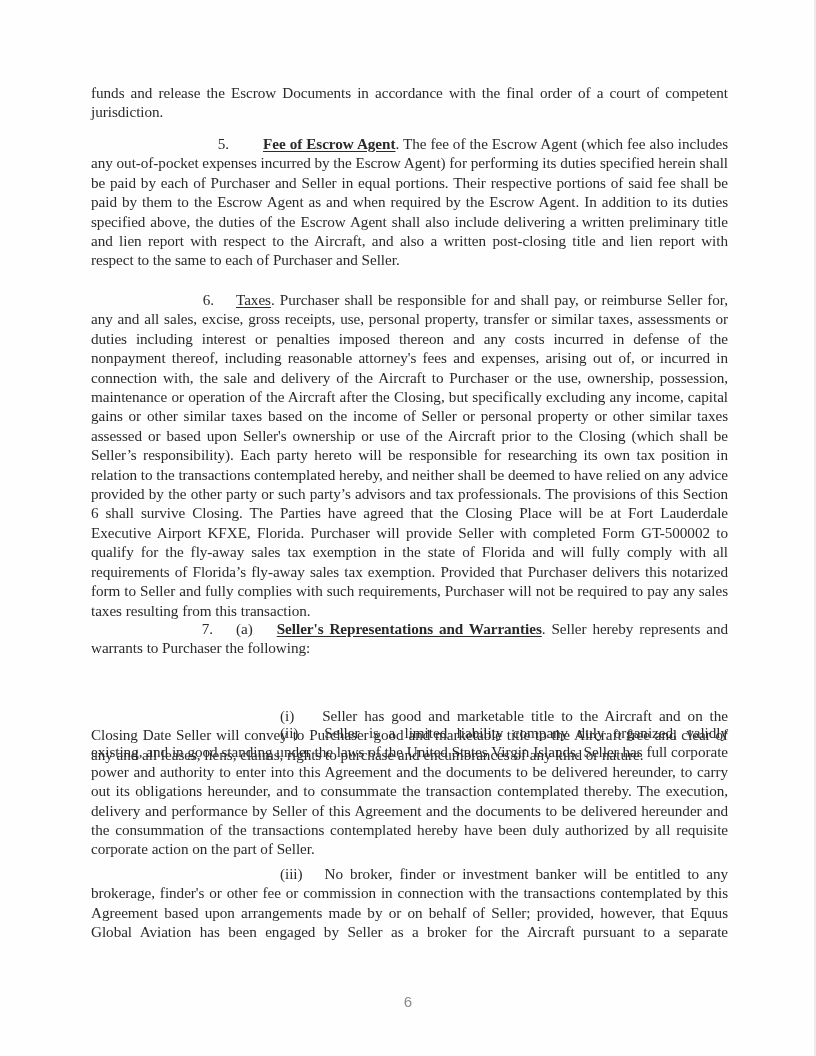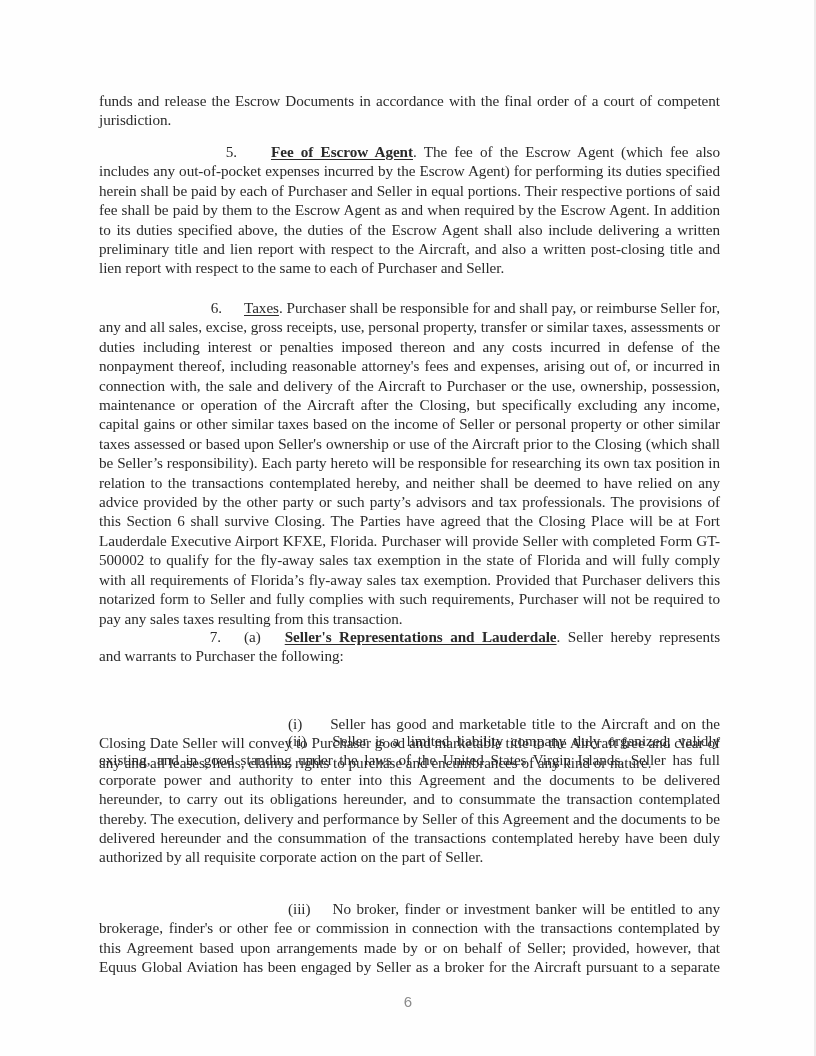--- a/index.html
+++ b/index.html
@@ -33,21 +33,21 @@
     .text {
       position: absolute;
       left: 87px;
       width: 645px;
       font-size: 15.2px;
       line-height: 19.4px;
       text-align: justify;
       letter-spacing: -0.05px;
     }
     .para {
-      margin: 12px;
+      margin: 4px;
       text-align: justify;
       font-family: Liberation Serif, serif;
     }
     .u { text-decoration: underline; text-underline-offset: 2px; }
     .ub { text-decoration: underline; font-weight: bold; text-underline-offset: 2px; }
     .tab1 { display: inline-block; width: 144px; text-align: right; padding-right: 0; }
     .sp { display: inline-block; }
     .page-number {
       position: absolute;
       left: 0;
@@ -71,29 +71,29 @@
 
   <div class="text" style="top:130px;">
     <p class="para"><span class="tab1" style="width:138px; padding-right:0;">5.</span><span class="sp" style="width:34px;"></span><span class="ub">Fee of Escrow Agent</span><span>. The fee of the Escrow Agent (which fee also includes any out-of-pocket expenses incurred by the Escrow Agent) for performing its duties specified herein shall be paid by each of Purchaser and Seller in equal portions. Their respective portions of said fee shall be paid by them to the Escrow Agent as and when required by the Escrow Agent. In addition to its duties specified above, the duties of the Escrow Agent shall also include delivering a written preliminary title and lien report with respect to the Aircraft, and also a written post-closing title and lien report with respect to the same to each of Purchaser and Seller.</span></p>
   </div>
 
   <div class="text" style="top:286px;">
     <p class="para"><span class="tab1" style="width:123px;">6.</span><span class="sp" style="width:22px;"></span><span class="u">Taxes</span><span>. Purchaser shall be responsible for and shall pay, or reimburse Seller for, any and all sales, excise, gross receipts, use, personal property, transfer or similar taxes, assessments or duties including interest or penalties imposed thereon and any costs incurred in defense of the nonpayment thereof, including reasonable attorney's fees and expenses, arising out of, or incurred in connection with, the sale and delivery of the Aircraft to Purchaser or the use, ownership, possession, maintenance or operation of the Aircraft after the Closing, but specifically excluding any income, capital gains or other similar taxes based on the income of Seller or personal property or other similar taxes assessed or based upon Seller's ownership or use of the Aircraft prior to the Closing (which shall be Seller’s responsibility). Each party hereto will be responsible for researching its own tax position in relation to the transactions contemplated hereby, and neither shall be deemed to have relied on any advice provided by the other party or such party’s advisors and tax professionals. The provisions of this Section 6 shall survive Closing. The Parties have agreed that the Closing Place will be at Fort Lauderdale Executive Airport KFXE, Florida.  Purchaser will provide Seller with completed Form GT-500002 to qualify for the fly-away sales tax exemption in the state of Florida and will fully comply with all requirements of Florida’s fly-away sales tax exemption. Provided that Purchaser delivers this notarized form to Seller and fully complies with such requirements, Purchaser will not be required to pay any sales taxes resulting from this transaction.</span></p>
   </div>
 
   <div class="text" style="top:615px;">
-    <p class="para"><span class="tab1" style="width:122px;">7.</span><span class="sp" style="width:23px;"></span><span>(a)</span><span class="sp" style="width:24px;"></span><span class="ub">Seller's Representations and Lauderdale</span><span>. Seller hereby represents and warrants to Purchaser the following:</span></p>
+    <p class="para"><span class="tab1" style="width:122px;">7.</span><span class="sp" style="width:23px;"></span><span>(a)</span><span class="sp" style="width:24px;"></span><span class="ub">Seller's Representations and Warranties</span><span>. Seller hereby represents and warrants to Purchaser the following:</span></p>
   </div>
 
   <div class="text" style="top:702px;">
     <p class="para"><span class="sp" style="width:189px;"></span><span>(i)</span><span class="sp" style="width:28px;"></span><span>Seller has good and marketable title to the Aircraft and on the Closing Date Seller will convey to Purchaser good and marketable title to the Aircraft free and clear of any and all leases, liens, claims, rights to purchase and encumbrances of any kind or nature.</span></p>
   </div>
 
   <div class="text" style="top:719px;">
     <p class="para"><span class="sp" style="width:189px;"></span><span>(ii)</span><span class="sp" style="width:26px;"></span><span>Seller is a limited liability company duly organized, validly existing, and in good standing under the laws of the United States Virgin Islands. Seller has full corporate power and authority to enter into this Agreement and the documents to be delivered hereunder, to carry out its obligations hereunder, and to consummate the transaction contemplated thereby. The execution, delivery and performance by Seller of this Agreement and the documents to be delivered hereunder and the consummation of the transactions contemplated hereby have been duly authorized by all requisite corporate action on the part of Seller.</span></p>
   </div>
 
-  <div class="text" style="top:887px;">
+  <div class="text" style="top:860px;">
     <p class="para" style="text-align-last: justify;"><span class="sp" style="width:189px;"></span><span>(iii)</span><span class="sp" style="width:22px;"></span><span>No broker, finder or investment banker will be entitled to any brokerage, finder's or other fee or commission in connection with the transactions contemplated by this Agreement based upon arrangements made by or on behalf of Seller; provided, however, that Equus Global Aviation has been engaged by Seller as a broker for the Aircraft pursuant to a separate</span></p>
   </div>
 
   <div class="page-number">6</div>
 </div>
 
 </body></html>

